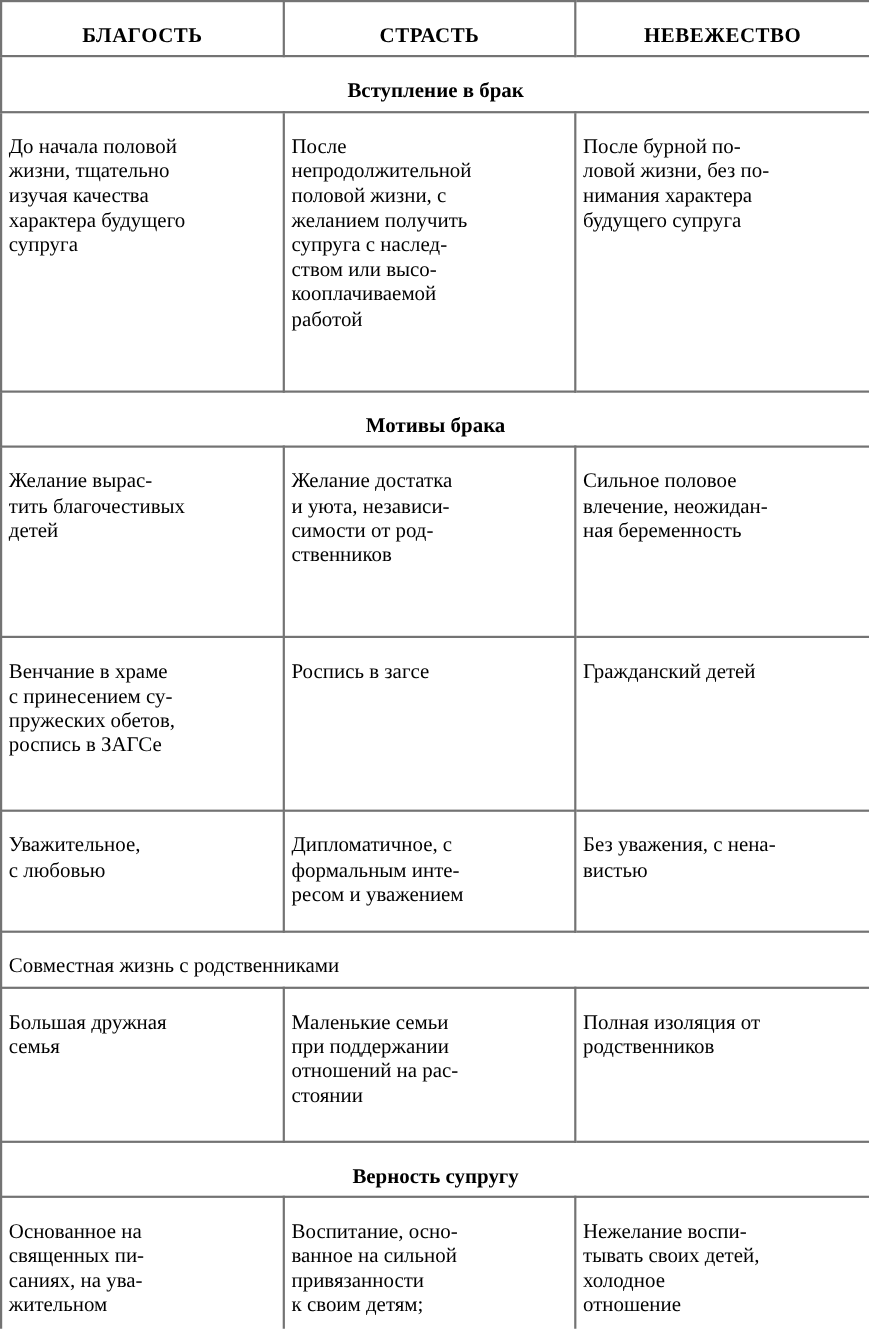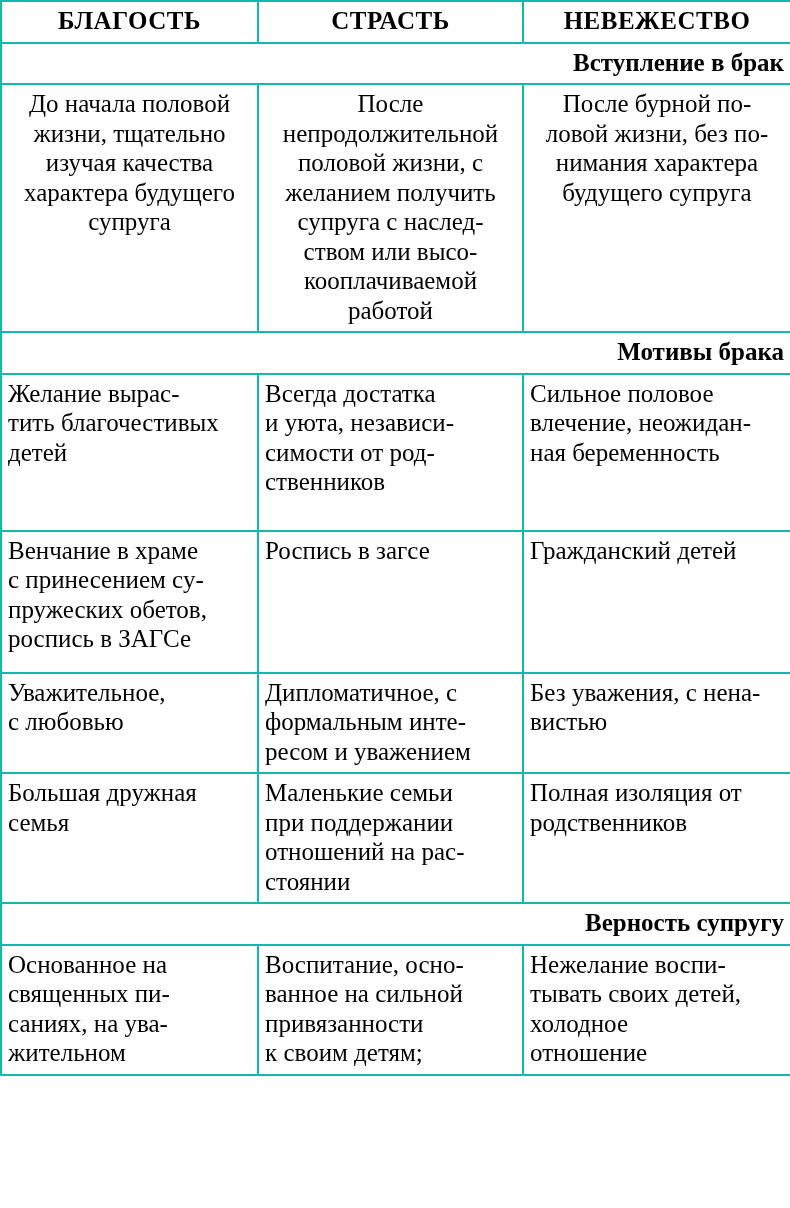--- a/index.html
+++ b/index.html
@@ -18,58 +18,58 @@
     overflow: hidden;
     box-sizing: border-box;
   }
   table.grid {
     border-collapse: collapse;
     table-layout: fixed;
     width: 790px;
     border: 2px solid #000;
   }
   table.grid td {
-    border: 2px solid #14b8a6;
+    border: 2px solid #737373;
     vertical-align: top;
-    padding: 4px 6px 6px 6px;
-    font-size: 25px;
+    padding: 20px 6px 6px 6px;
+    font-size: 19px;
     line-height: 1.18;
     font-family: "Liberation Serif", serif;
   }
   col.c1 { width: 257px; }
   col.c2 { width: 265px; }
   col.c3 { width: 268px; }
 
   .hdr td {
     text-align: center;
     font-weight: bold;
     font-size: 21px;
     letter-spacing: 0.5px;
     padding-top: 3px;
     padding-bottom: 4px;
   }
   .section td {
-    text-align: right;
+    text-align: center;
     font-weight: bold;
     font-size: 21px;
     padding-top: 3px;
     padding-bottom: 4px;
   }
   .section-left td {
     text-align: left;
     font-weight: normal;
     font-size: 20.5px;
     padding-top: 3px;
     padding-bottom: 4px;
   }
   .cell {
     white-space: pre-line;
     hyphens: none;
   }
-  .tall-1 td { height: 226px; text-align: center; }
+  .tall-1 td { height: 226px; }
   .tall-2 td { height: 145px; }
   .tall-3 td { height: 130px; }
   .tall-4 td { height: 82px; }
   .tall-5 td { height: 112px; }
   .tall-6 td { height: 140px; }
   .tall-7 td { height: 112px; }
 </style>
 </head>
 <body>
 
@@ -110,21 +110,21 @@
 нимания характера
 будущего супруга</td>
         </tr>
         <tr class="section">
           <td colspan="3">Мотивы брака</td>
         </tr>
         <tr class="tall-2">
           <td class="cell">Желание вырас-
 тить благочестивых
 детей</td>
-          <td class="cell">Всегда достатка
+          <td class="cell">Желание достатка
 и уюта, независи-
 симости от род-
 ственников</td>
           <td class="cell">Сильное половое
 влечение, неожидан-
 ная беременность</td>
         </tr>
         <tr class="tall-3">
           <td class="cell">Венчание в храме
 с принесением су-
@@ -134,20 +134,23 @@
           <td class="cell">Гражданский детей</td>
         </tr>
         <tr class="tall-4">
           <td class="cell">Уважительное,
 с любовью</td>
           <td class="cell">Дипломатичное, с
 формальным инте-
 ресом и уважением</td>
           <td class="cell">Без уважения, с нена-
 вистью</td>
+        </tr>
+        <tr class="section-left">
+          <td colspan="3">Совместная жизнь с родственниками</td>
         </tr>
         <tr class="tall-5">
           <td class="cell">Большая дружная
 семья</td>
           <td class="cell">Маленькие семьи
 при поддержании
 отношений на рас-
 стоянии</td>
           <td class="cell">Полная изоляция от
 родственников</td>

